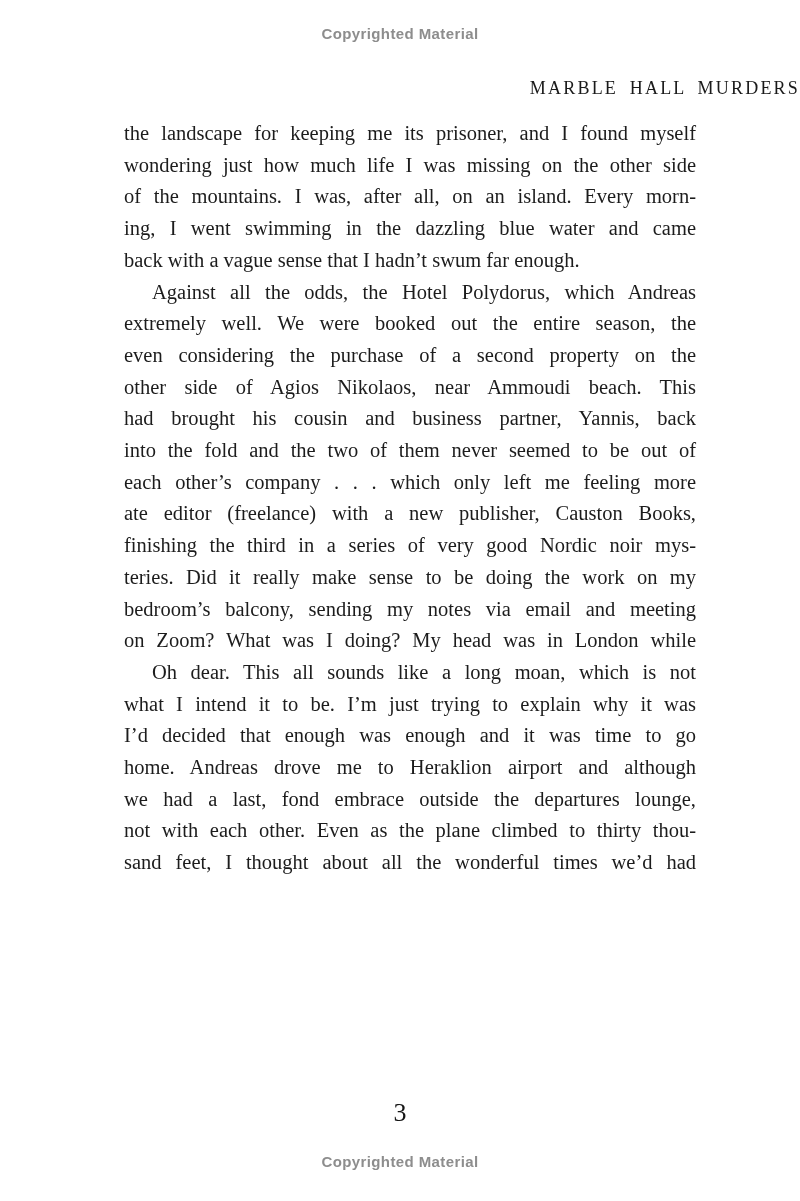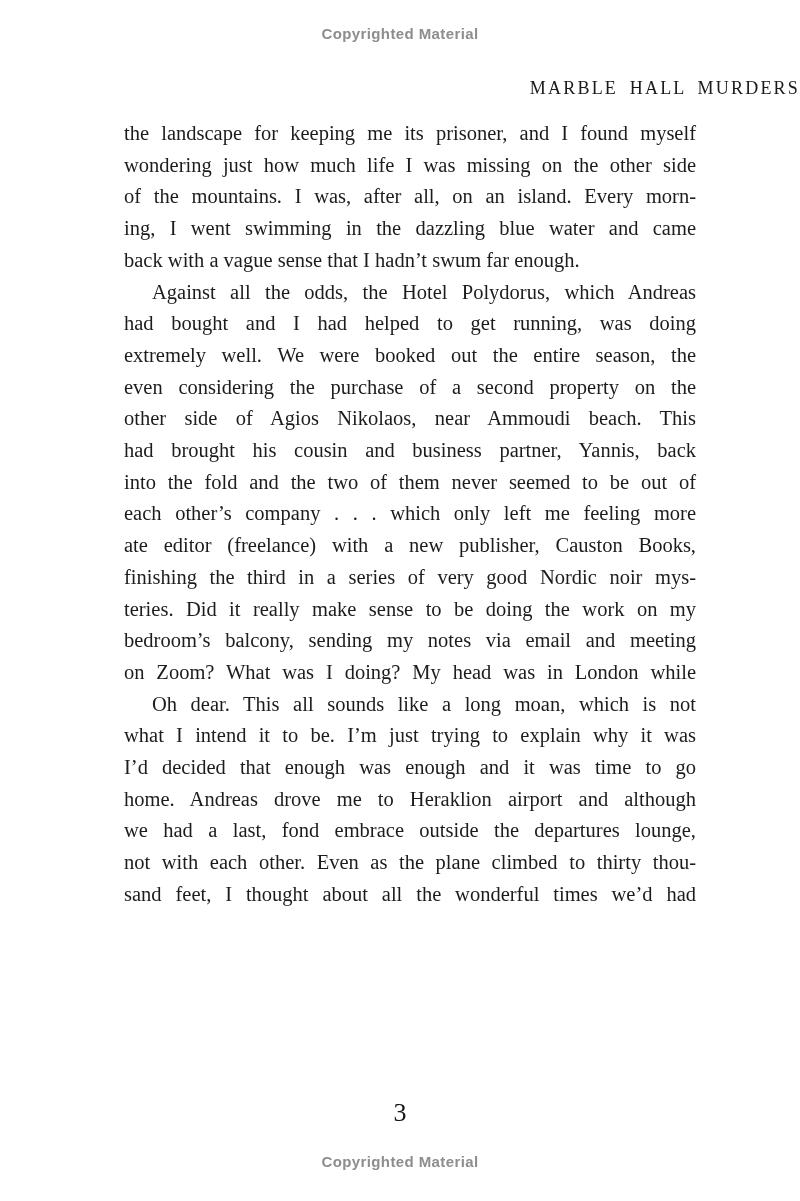--- a/index.html
+++ b/index.html
@@ -80,21 +80,20 @@
 <div class="page">
   <div class="top-notice">Copyrighted Material</div>
   <div class="running-header">MARBLE HALL MURDERS</div>
   <div class="body-text" id="body-text">
       <div class="line">the landscape for keeping me its prisoner, and I found myself</div>
       <div class="line">wondering just how much life I was missing on the other side</div>
       <div class="line">of the mountains. I was, after all, on an island. Every morn-</div>
       <div class="line">ing, I went swimming in the dazzling blue water and came</div>
       <div class="line para-end">back with a vague sense that I hadn’t swum far enough.</div>
       <div class="line indent">Against all the odds, the Hotel Polydorus, which Andreas</div>
-      <div class="line">had bought and I had helped to get running, was doing</div>
       <div class="line">extremely well. We were booked out the entire season, the</div>
       <div class="line">even considering the purchase of a second property on the</div>
       <div class="line">other side of Agios Nikolaos, near Ammoudi beach. This</div>
       <div class="line">had brought his cousin and business partner, Yannis, back</div>
       <div class="line">into the fold and the two of them never seemed to be out of</div>
       <div class="line">each other’s company . . . which only left me feeling more</div>
       <div class="line">ate editor (freelance) with a new publisher, Causton Books,</div>
       <div class="line">finishing the third in a series of very good Nordic noir mys-</div>
       <div class="line">teries. Did it really make sense to be doing the work on my</div>
       <div class="line">bedroom’s balcony, sending my notes via email and meeting</div>

